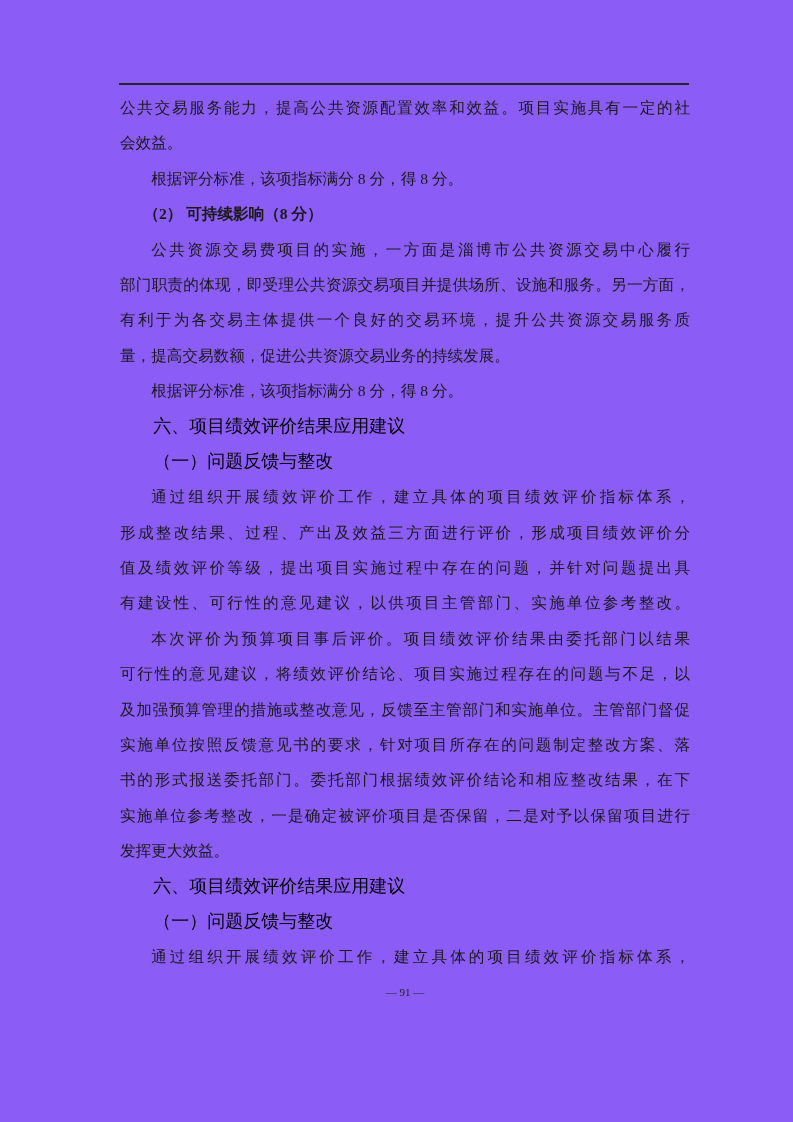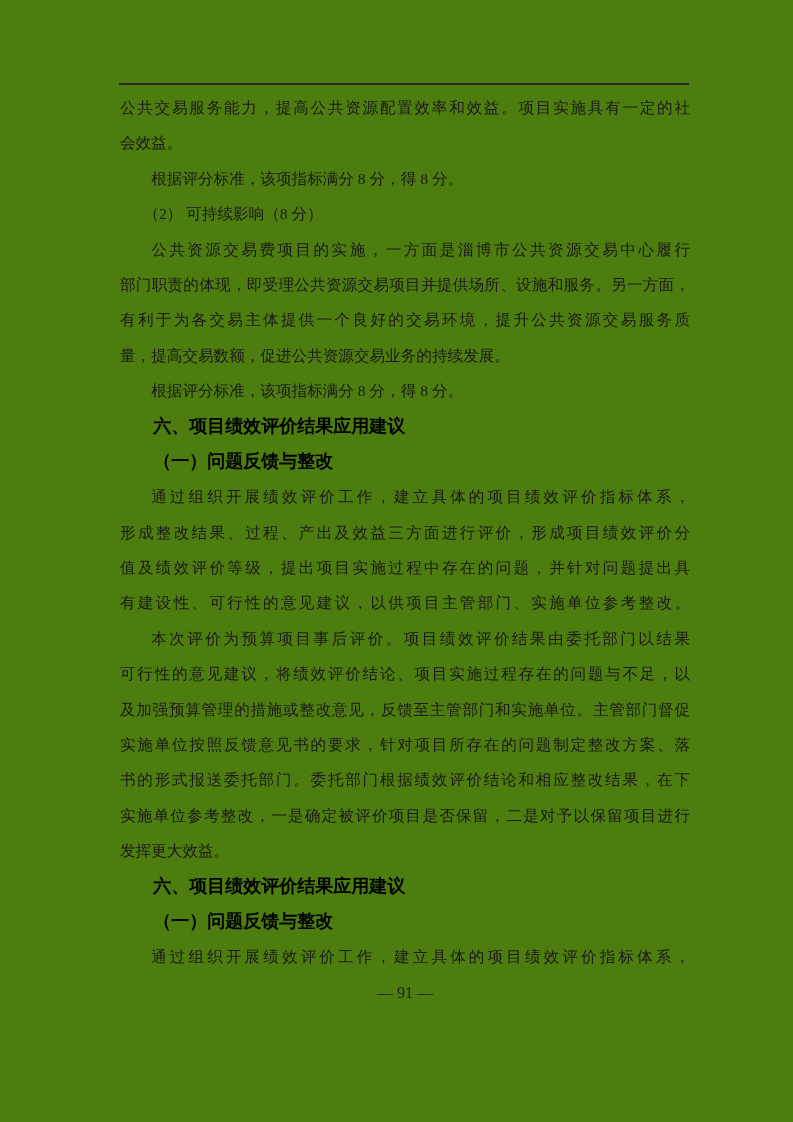--- a/index.html
+++ b/index.html
@@ -4,21 +4,21 @@
 <style>
   html, body {
     margin: 0;
     padding: 0;
     background: #ffffff;
   }
   #page {
     position: relative;
     width: 793px;
     height: 1122px;
-    background: #4d7c0f;
+    background: #8b5cf6;
     overflow: hidden;
     font-family: "Liberation Serif", "DejaVu Serif", serif;
   }
   #header-rule {
     position: absolute;
     top: 83px;
     left: 119px;
     width: 570px;
     height: 2px;
     background: #262626;
@@ -40,34 +40,35 @@
     overflow: visible;
   }
   .fill {
     text-align-last: justify;
   }
   .ind {
     text-indent: 2em;
   }
   .ind15 {
     text-indent: 1.5em;
+    font-weight: bold;
   }
   .h1, .h2 {
     font-family: "Liberation Sans", "DejaVu Sans", sans-serif;
-    font-weight: 700;
+    font-weight: 400;
     font-size: 18px;
     color: #000000;
     text-indent: 1.85em;
     text-align: right;
     text-align-last: left;
   }
   .page-number {
     height: 35.4px;
     line-height: 35.4px;
-    font-size: 16px;
+    font-size: 11px;
     color: #222222;
     text-align: center;
     text-align-last: center;
     font-family: "Liberation Serif", "DejaVu Serif", serif;
   }
 </style>
 </head>
 <body>
 
 <div id="page">

